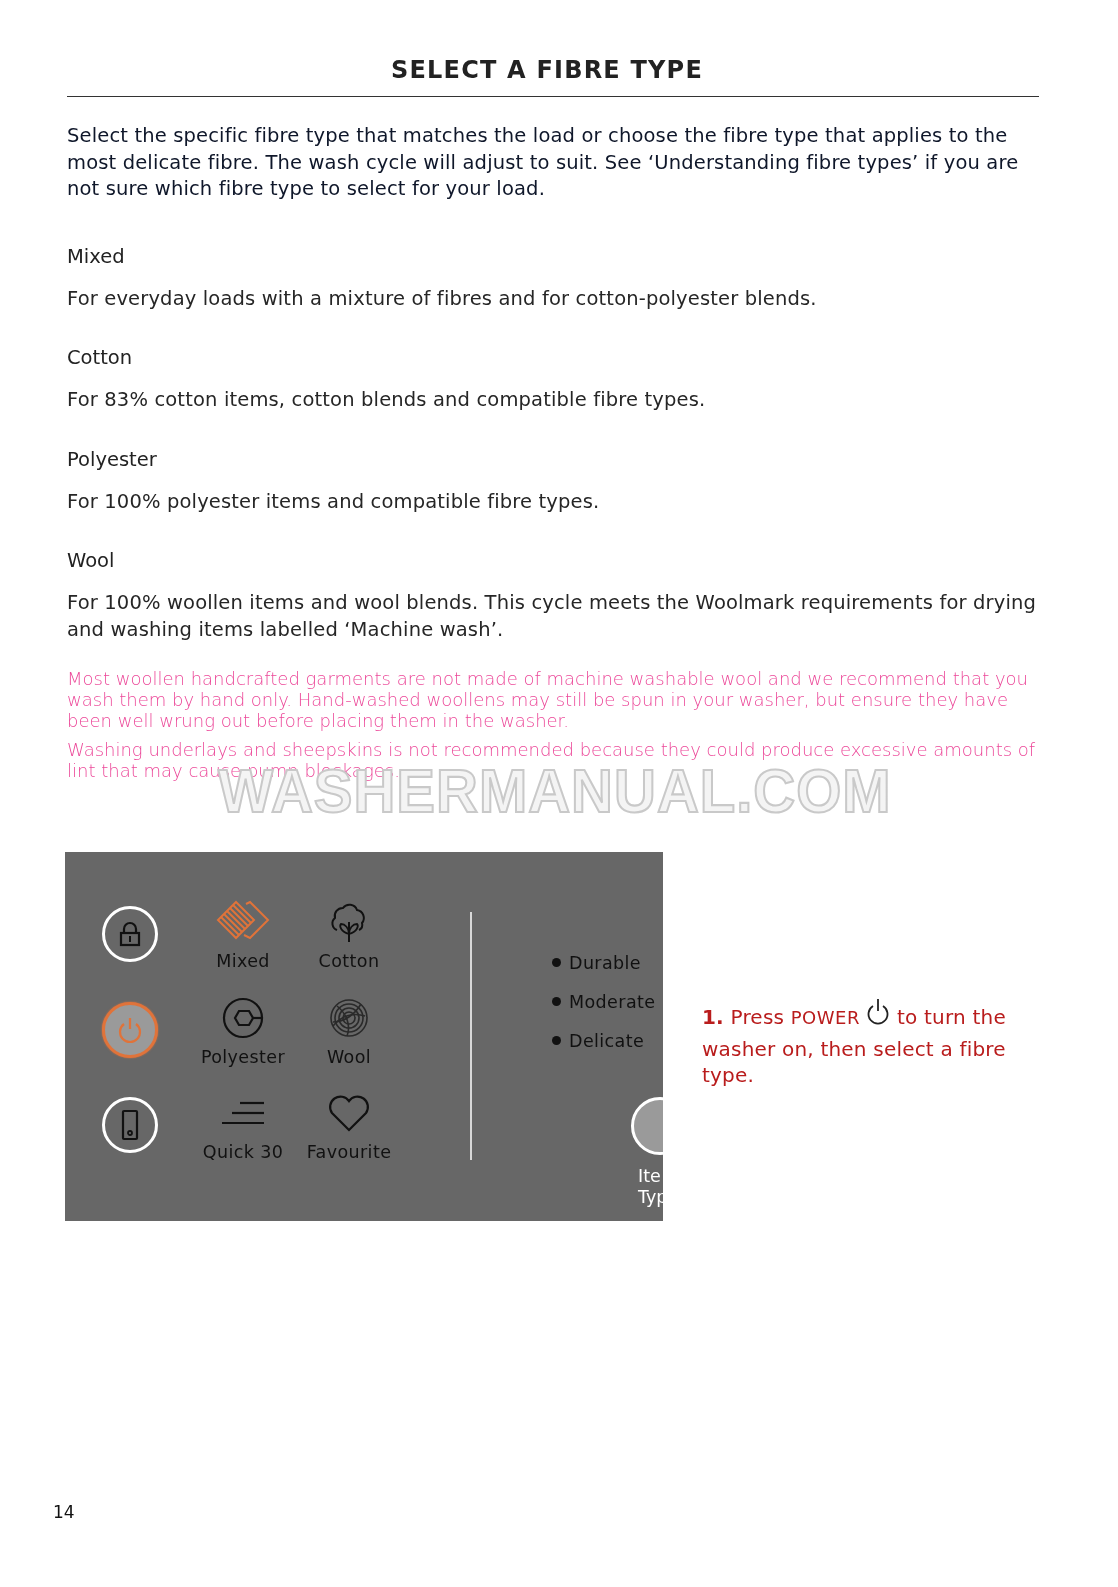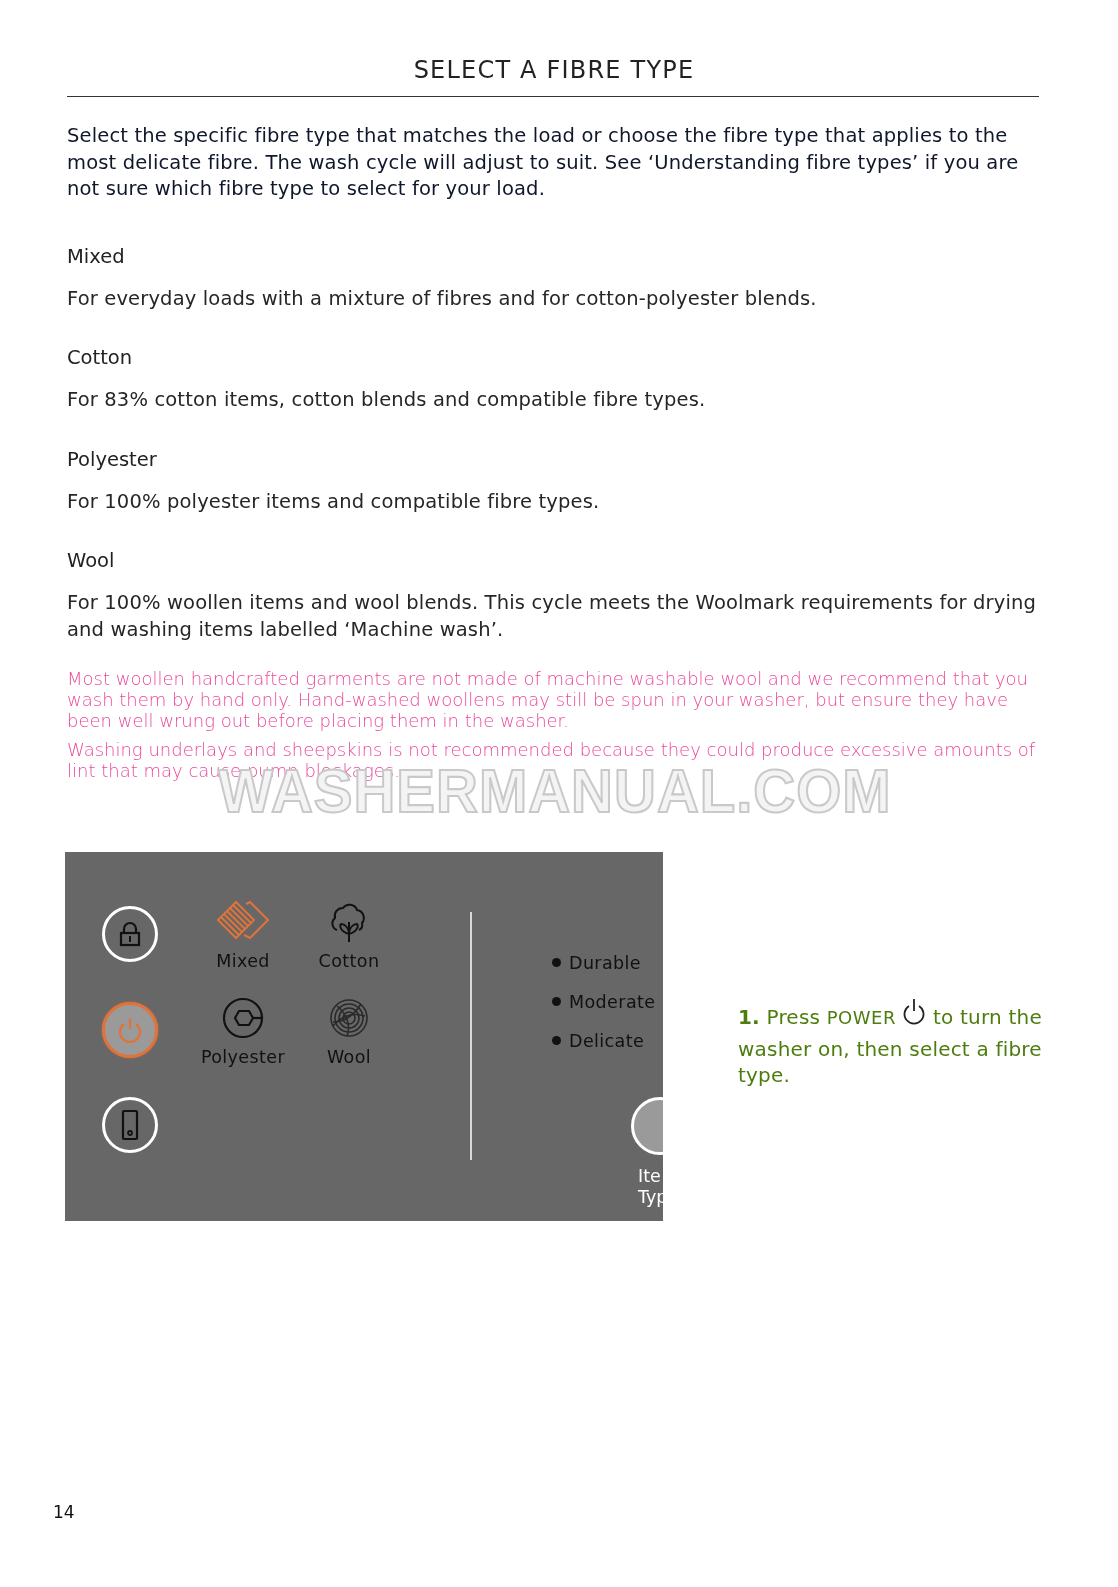--- a/index.html
+++ b/index.html
@@ -1,20 +1,20 @@
 <!DOCTYPE html>
 <html><head>
 <meta charset="utf-8">
 <style>
   * { box-sizing: border-box; margin: 0; padding: 0; }
   html, body { width: 1118px; height: 1587px; background: #ffffff; }
   body { position: relative; font-family: "DejaVu Sans", sans-serif; color: #1f1f1f; overflow: hidden; }
 
-  .page-title { position: absolute; top: 56px; left: 68px; width: 972px; text-align: center;
-    font-family: "DejaVu Sans", sans-serif; font-weight: normal; font-size: 24px; letter-spacing: 1.2px; color: #222; }
+  .page-title { position: absolute; top: 56px; left: 61px; width: 972px; text-align: center;
+    font-family: "DejaVu Sans", sans-serif; font-weight: bold; font-size: 24px; letter-spacing: 1.2px; color: #222; }
   .title-rule { position: absolute; top: 96px; left: 67px; width: 972px; height: 1px; background: #333; }
 
   .intro { position: absolute; top: 123px; left: 67px; width: 975px; font-size: 19.5px; line-height: 26.5px; color: #0f172a; letter-spacing: 0.15px; }
 
   .fibre-heading { position: absolute; left: 67px; font-size: 19.5px; font-weight: 500; color: #222; }
   .fibre-desc { position: absolute; left: 67px; width: 975px; font-size: 19.5px; line-height: 26.5px; color: #262626; letter-spacing: 0.15px; margin-top: 8px; }
 
   .note { position: absolute; left: 67px; width: 975px; font-size: 18px; line-height: 21px; color: #ec4899; font-weight: 300; }
 
   .watermark { position: absolute; top: 757px; left: 205px; width: 700px; text-align: center;
@@ -26,21 +26,21 @@
   .circle-btn.power { border-color: #e0733a; background: #9a9a9a; box-shadow: 0 0 2px #e0733a; }
   .prog { position: absolute; width: 110px; text-align: center; }
   .prog .icon { height: 50px; display: flex; align-items: center; justify-content: center; }
   .prog .label { font-size: 17.5px; color: #111; letter-spacing: 0.4px; margin-top: 4px; }
   .divider { position: absolute; left: 405px; top: 60px; width: 2px; height: 248px; background: #d8d8d8; }
   .care { position: absolute; left: 487px; font-size: 17.5px; color: #111; letter-spacing: 0.4px; white-space: nowrap; text-align: center; }
   .care .dot { display: inline-block; width: 9px; height: 9px; background: #111; border-radius: 50%; margin-right: 8px; vertical-align: middle; position: relative; top: -2px; }
   .itemtype-btn { position: absolute; left: 566px; top: 245px; width: 58px; height: 58px; border-radius: 50%; border: 3px solid #fff; background: #9a9a9a; }
   .itemtype-label { position: absolute; left: 573px; top: 314px; font-size: 17.5px; line-height: 21px; color: #ffffff; white-space: nowrap; }
 
-  .step { position: absolute; top: 1001px; left: 702px; width: 320px; font-size: 20px; line-height: 26.5px; color: #4d7c0f; letter-spacing: 0.2px; margin-left: 36px; }
+  .step { position: absolute; top: 1001px; left: 702px; width: 320px; font-size: 20px; line-height: 26.5px; color: #b91c1c; letter-spacing: 0.2px; }
   .step .num { font-weight: bold; }
   .step .kw { font-weight: 500; font-size: 18px; letter-spacing: 0.5px; }
   .step .pw { display: inline-block; vertical-align: middle; position: relative; top: -3px; }
 
   .page-num { position: absolute; top: 1502px; left: 53px; font-weight: normal; font-size: 17px; color: #111; }
 </style>
 </head>
 <body>
 
 <div class="page-title">SELECT A FIBRE TYPE</div>
@@ -132,20 +132,38 @@
           <circle cx="22" cy="22" r="10"></circle>
           <circle cx="22" cy="22" r="6"></circle>
           <path d="M6 30 C14 20 26 16 38 20"></path>
           <path d="M10 10 C20 18 24 30 20 40"></path>
           <path d="M34 8 C28 18 18 26 6 26"></path>
         </g>
       </svg>
     </div>
     <div class="label">Wool</div>
   </div>
+  <div class="prog" style="left:123px;top:236px">
+    <div class="icon">
+      <svg width="50" height="30" viewBox="0 0 50 30">
+        <line x1="22" y1="5" x2="46" y2="5" stroke="#111" stroke-width="2.2"></line>
+        <line x1="14" y1="15" x2="46" y2="15" stroke="#111" stroke-width="2.2"></line>
+        <line x1="4" y1="25" x2="46" y2="25" stroke="#111" stroke-width="2.2"></line>
+      </svg>
+    </div>
+    <div class="label">Quick 30</div>
+  </div>
+  <div class="prog" style="left:229px;top:236px">
+    <div class="icon">
+      <svg width="44" height="40" viewBox="0 0 44 40">
+        <path d="M22 37 L5 20 A9.5 9.5 0 0 1 22 8 A9.5 9.5 0 0 1 39 20 Z" fill="none" stroke="#111" stroke-width="2.2"></path>
+      </svg>
+    </div>
+    <div class="label">Favourite</div>
+  </div>
 
   <div class="divider"></div>
 
   <div class="care" style="top:101px"><span class="dot"></span><span>Durable</span></div>
   <div class="care" style="top:140px"><span class="dot"></span><span>Moderate</span></div>
   <div class="care" style="top:179px"><span class="dot"></span><span>Delicate</span></div>
 
   <div class="itemtype-btn"></div>
   <div class="itemtype-label">
     <div>Ite</div>

